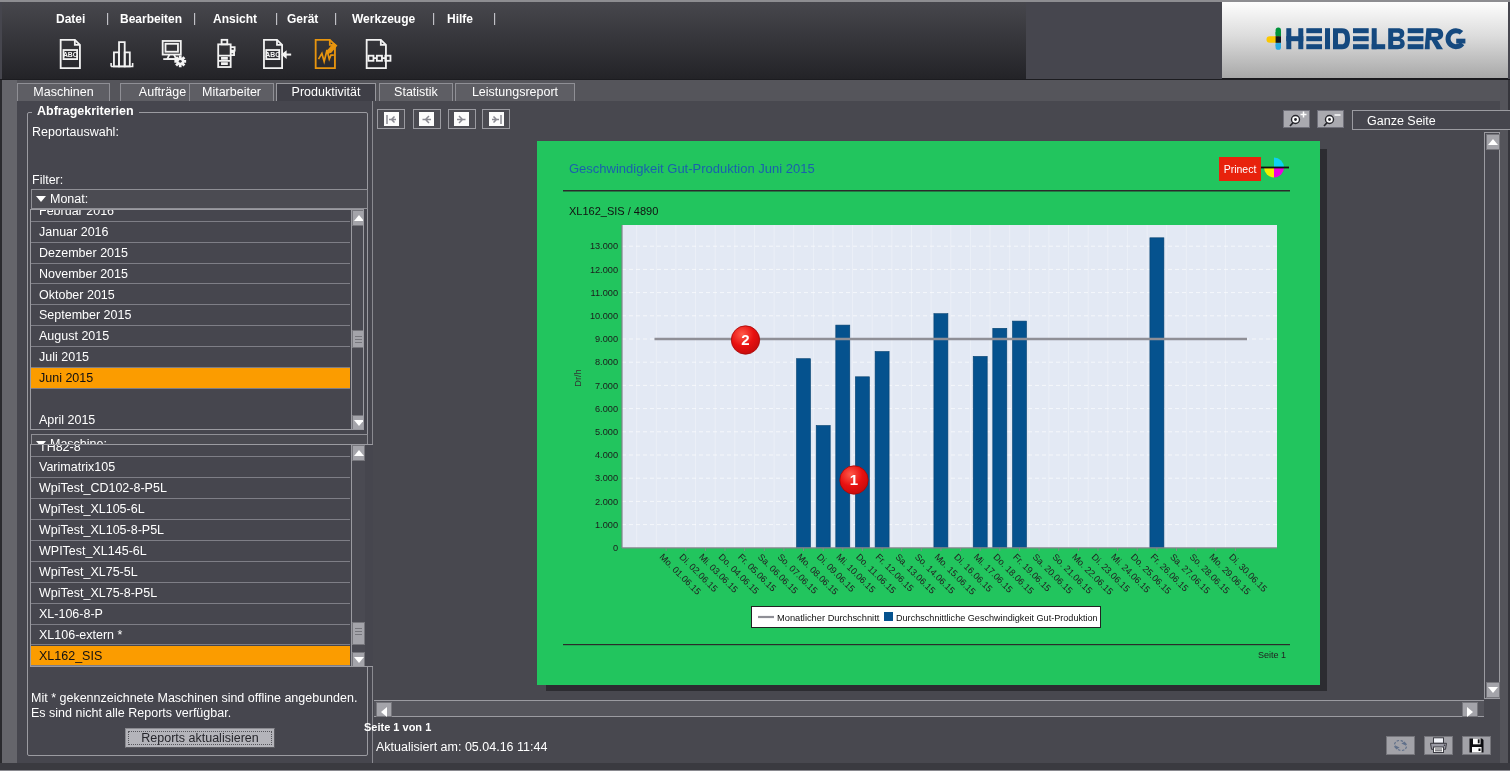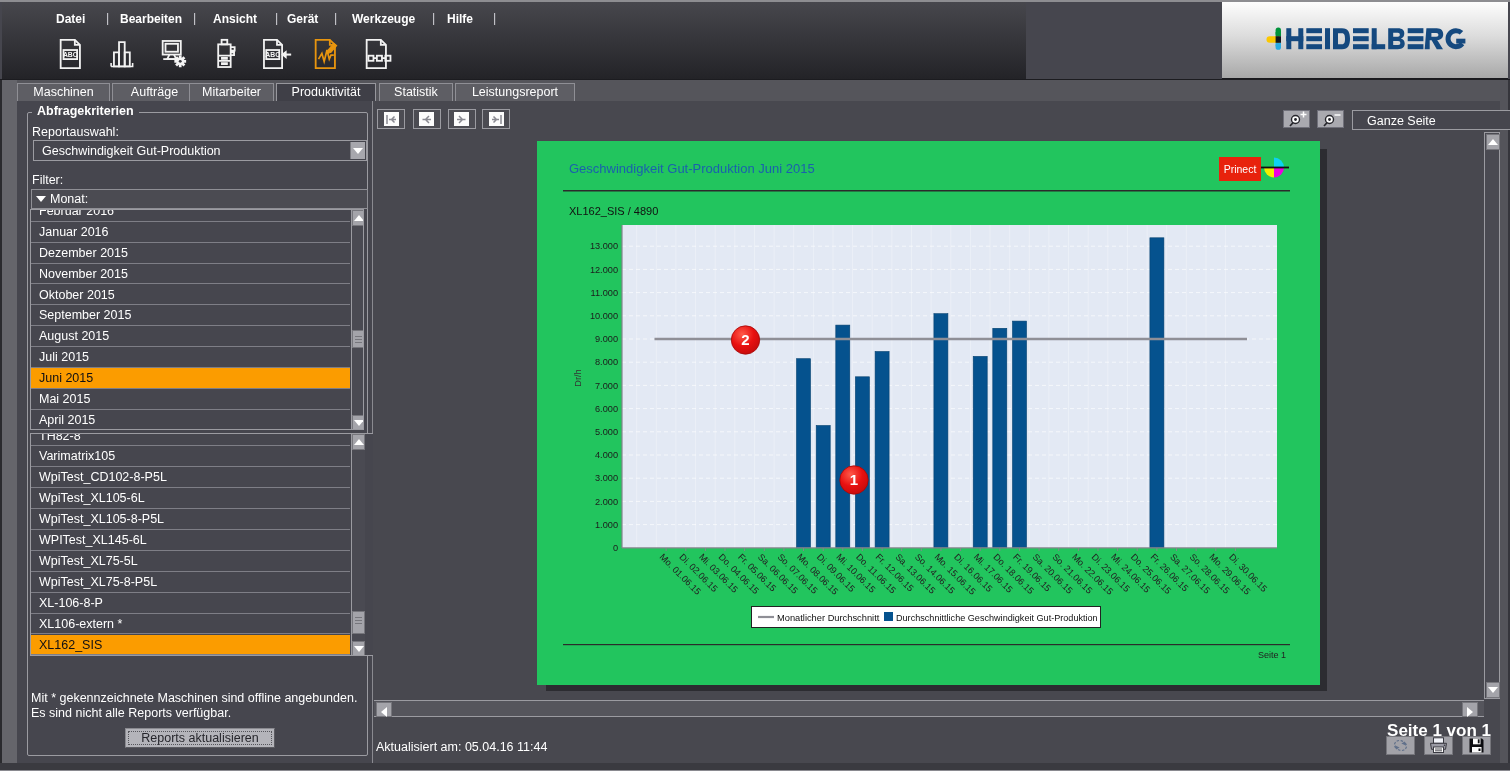--- a/index.html
+++ b/index.html
@@ -58,21 +58,21 @@
 #combo2{left:979px;top:8.5px;width:175px;height:20px}
 
 #page{position:absolute;left:164px;top:40px;width:783px;height:544px;background:#22c55e;box-shadow:8px 7px 0 -1px rgba(22,22,26,0.55)}
 
 #vsb{position:absolute;left:1111px;top:31px;width:16px;height:567px;border:1px solid #9b9ba1;background:#4a4a52}
 #vsb .sbtn{left:0.5px;width:14px;height:16px}
 #hsb{position:absolute;left:1px;top:599px;width:1110px;height:17px;border-top:1px solid #9b9ba1;border-bottom:1px solid #9b9ba1;background:#55555c}
 #hsb .sbtn{top:0.5px;width:16px;height:15px}
 .tri-l{display:block;width:0;height:0;border-top:5px solid transparent;border-bottom:5px solid transparent;border-right:6px solid #fff;margin:4px auto 0}
 .tri-r{display:block;width:0;height:0;border-top:5px solid transparent;border-bottom:5px solid transparent;border-left:6px solid #fff;margin:4px auto 0}
-#seite{position:absolute;left:-9px;width:1127px;top:620px;text-align:right;font-size:17px;font-weight:bold;color:#fff}
+#seite{position:absolute;left:-9px;width:1127px;top:620px;text-align:left;font-size:11px;font-weight:bold;color:#fff}
 #aktu{position:absolute;left:3px;top:639px;font-size:12.5px;color:#fff}
 .botb{position:absolute;top:635px;width:29px;height:19px;background:#a2a2a8;border:1px solid #76767c}
 
 </style></head><body>
 <div id="app">
 <div id="topline"></div>
     <div id="menubar">
 <span class="m" style="left:54px">Datei</span>
 <span class="s" style="left:104px">|</span>
 <span class="m" style="left:118px">Bearbeiten</span>
@@ -185,70 +185,63 @@
         <rect x="10.6" y="0.6" width="5.4" height="8.6" rx="2.6" fill="#00933a"></rect>
         <rect x="10.6" y="5" width="5.4" height="4.2" fill="#00933a"></rect>
         <rect x="10.6" y="15.8" width="5.4" height="7" rx="2.6" fill="#29abe2"></rect>
         <rect x="10.6" y="15.8" width="5.4" height="3.5" fill="#29abe2"></rect>
         <rect x="10.6" y="9.2" width="5.4" height="6.6" fill="#12181e"></rect>
       </svg>
     </div>
 <div id="menubot"></div>
 <div id="tabbar">
 <div class="tab" style="left:15px;width:93px">Maschinen</div>
-<div class="tab" style="left:110px;width:85px">Aufträge</div>
+<div class="tab" style="left:118px;width:85px">Aufträge</div>
 <div class="tab" style="left:187px;width:85px">Mitarbeiter</div>
 <div class="tab act" style="left:274px;width:100px">Produktivität</div>
 <div class="tab" style="left:377px;width:74px">Statistik</div>
 <div class="tab" style="left:453px;width:120px">Leistungsreport</div>
 </div>
 <div id="lframe"></div>
     <div id="rframe"></div>
     <div id="bframe"></div>
     <div id="psep"></div>
 <div id="lpanel">
 <div class="gbox"></div>
       <div class="gtitle">Abfragekriterien</div>
 <div class="lab" style="left:15px;top:24px">Reportauswahl:</div>
-<div class="combo" style="left:16px;top:39px;width:334px;height:21px">
-        <span class="txt">Geschwindigkeit Gut-Produktion</span>
-        <span class="cbtn">
-          <span class="tri-d"></span>
-        </span>
-      </div>
 <div class="lab" style="left:15px;top:72px">Filter:</div>
 <div class="sect" style="left:14px;top:88px;width:337px"><span class="tri-d big"></span><span class="slab">Monat:</span></div>
 <div class="list" style="left:13px;top:108px;width:334px;height:221px">
         <div class="row" style="top:-9.1px">Februar 2016</div>
         <div class="row" style="top:11.8px">Januar 2016</div>
         <div class="row" style="top:32.7px">Dezember 2015</div>
         <div class="row" style="top:53.6px">November 2015</div>
         <div class="row" style="top:74.5px">Oktober 2015</div>
         <div class="row" style="top:95.4px">September 2015</div>
         <div class="row" style="top:116.3px">August 2015</div>
         <div class="row" style="top:137.2px">Juli 2015</div>
         <div class="row sel" style="top:158.1px">Juni 2015</div>
-        <div class="row" style="top:179px">Mai 2015</div>
         <div class="row" style="top:199.9px">April 2015</div>
         <div class="sbv" style="left:319.5px;top:0;height:221px">
           <div class="sbtn" style="top:0">
             <span class="tri-u"></span>
           </div>
           <div class="sbtn" style="bottom:0">
             <span class="tri-d"></span>
           </div>
           <div class="sthumb" style="top:119.5px;height:18px">
             <i></i>
             <i></i>
             <i></i>
           </div>
         </div>
       </div>
 <div class="sect" style="left:14px;top:333px;width:337px"><span class="tri-d big"></span><span class="slab">Maschine:</span></div>
-<div class="list" style="left:13px;top:332px;width:356px;height:223px">
+<div class="list" style="left:13px;top:343px;width:356px;height:223px">
         <div class="row" style="top:-8.5px">TH82-8</div>
         <div class="row" style="top:12.4px">Varimatrix105</div>
         <div class="row" style="top:33.3px">WpiTest_CD102-8-P5L</div>
         <div class="row" style="top:54.2px">WpiTest_XL105-6L</div>
         <div class="row" style="top:75.1px">WpiTest_XL105-8-P5L</div>
         <div class="row" style="top:96px">WPITest_XL145-6L</div>
         <div class="row" style="top:116.9px">WpiTest_XL75-5L</div>
         <div class="row" style="top:137.8px">WpiTest_XL75-8-P5L</div>
         <div class="row" style="top:158.7px">XL-106-8-P</div>
         <div class="row" style="top:179.6px">XL106-extern *</div>

